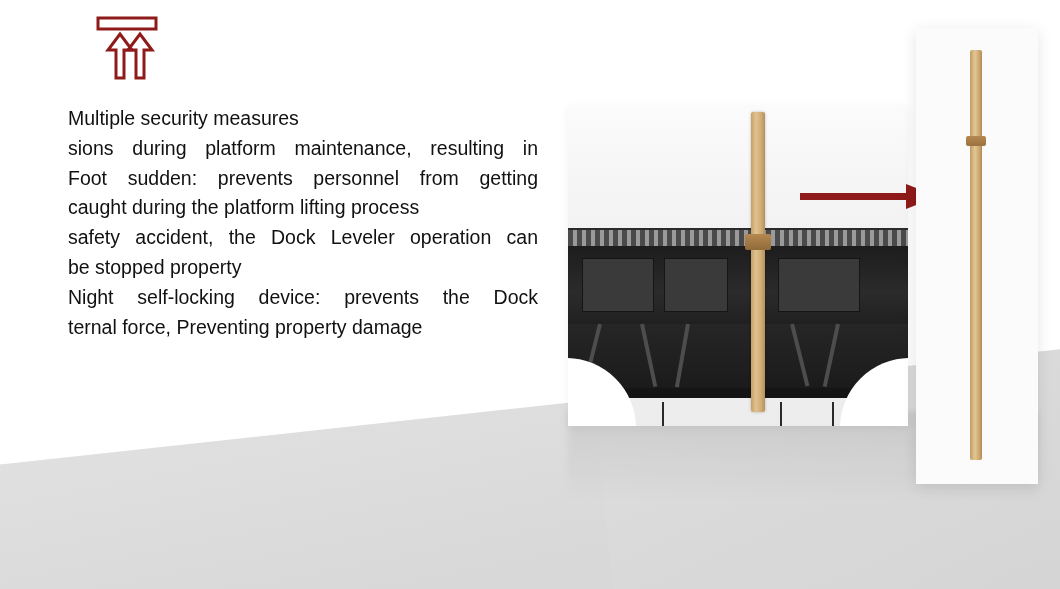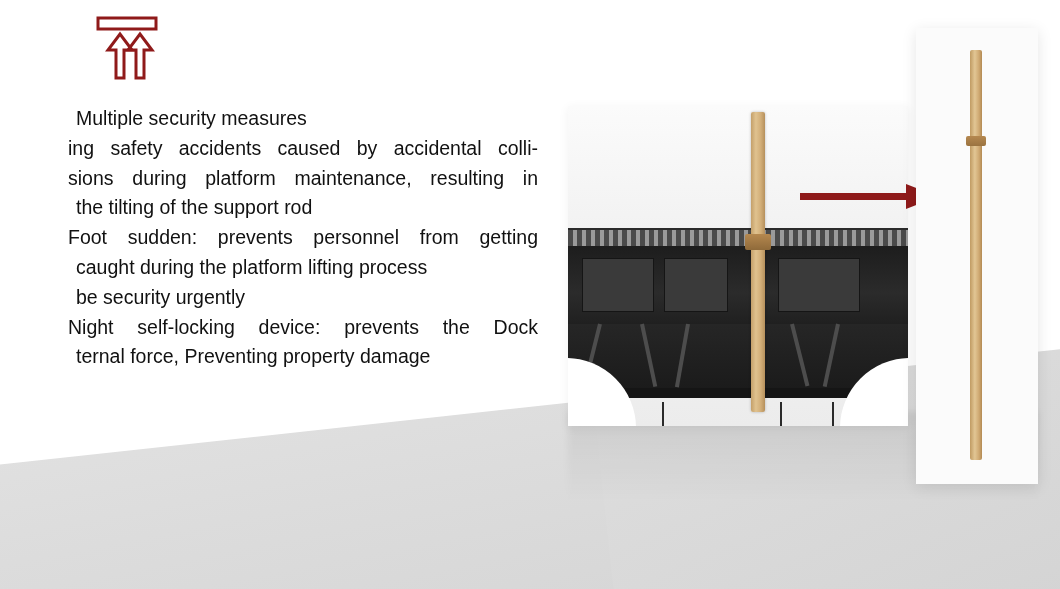--- a/index.html
+++ b/index.html
@@ -72,21 +72,20 @@
     white-space: nowrap;
   }
   .text-line.just {
     text-align: justify;
     text-align-last: justify;
     white-space: normal;
   }
   .text-line.first {
     text-align: right;
     text-align-last: left;
-    margin-left: 8px;
   }
 
   
   .photo-wrap {
     position: absolute;
     left: 560px;
     top: 0;
     width: 500px;
     height: 520px;
   }
@@ -275,26 +274,25 @@
   <div class="icon-arrows">
     <svg width="70" height="68" viewBox="0 0 70 68" xmlns="http://www.w3.org/2000/svg">
       <rect x="6" y="4" width="58" height="11" fill="none" stroke="#8f1a1a" stroke-width="3"></rect>
       <path d="M24 64 L24 36 L16 36 L28 20 L40 36 L32 36 L32 64 Z" fill="none" stroke="#8f1a1a" stroke-width="3" stroke-linejoin="miter"></path>
       <path d="M44 64 L44 36 L36 36 L48 20 L60 36 L52 36 L52 64 Z" fill="none" stroke="#8f1a1a" stroke-width="3" stroke-linejoin="miter"></path>
     </svg>
   </div>
 
   <div class="text-block">
     <div class="text-line first">Multiple security measures</div>
-    <div class="text-line just">ing safety accidents caused by accidental colli-</div>
     <div class="text-line just">sions during platform maintenance, resulting in</div>
-    <div class="text-line first">the tilting of the support rod</div>
     <div class="text-line just">Foot sudden: prevents personnel from getting</div>
     <div class="text-line first">caught during the platform lifting process</div>
-    <div class="text-line first">be security urgently</div>
+    <div class="text-line just">safety accident, the Dock Leveler  operation can</div>
+    <div class="text-line first">be stopped property</div>
     <div class="text-line just">Night self-locking device: prevents the Dock</div>
     <div class="text-line first">ternal force, Preventing property damage</div>
   </div>
 
   <div class="photo-wrap">
 
     <div class="photo-shadow"></div>
 
     <div class="photo-main">
       <div class="pm-upper"></div>

